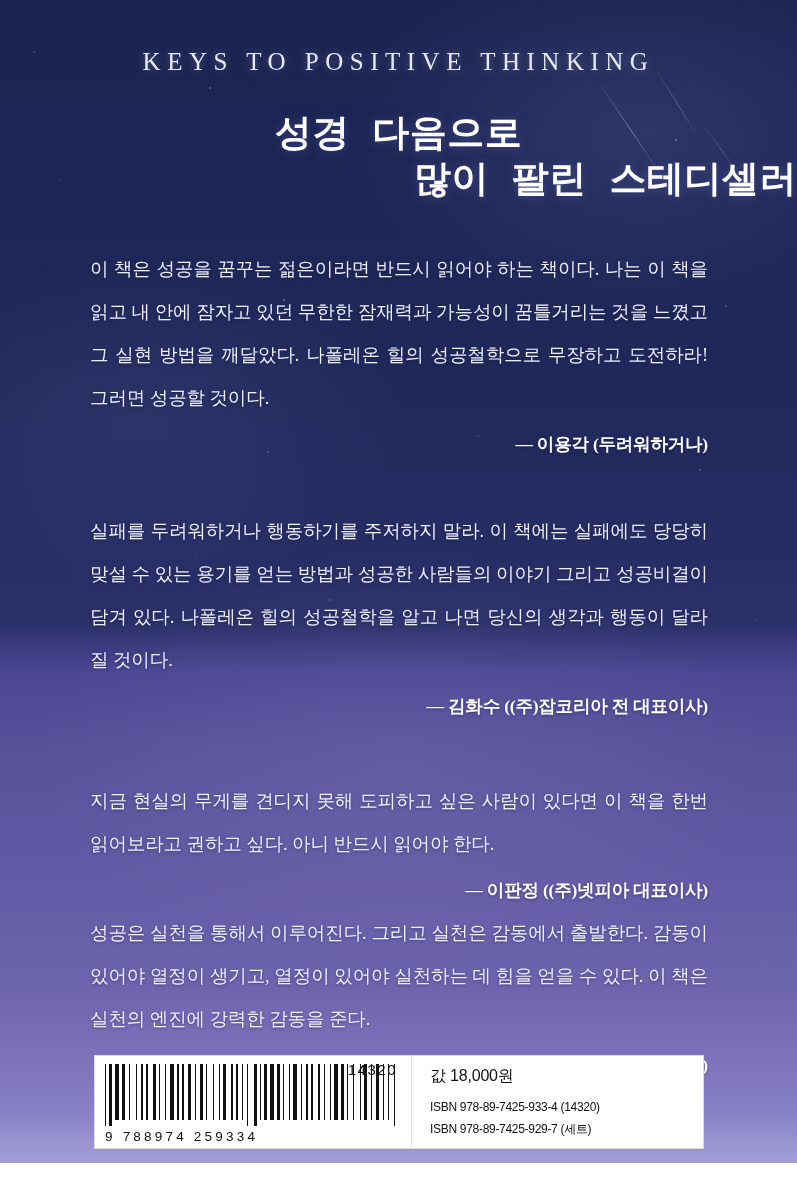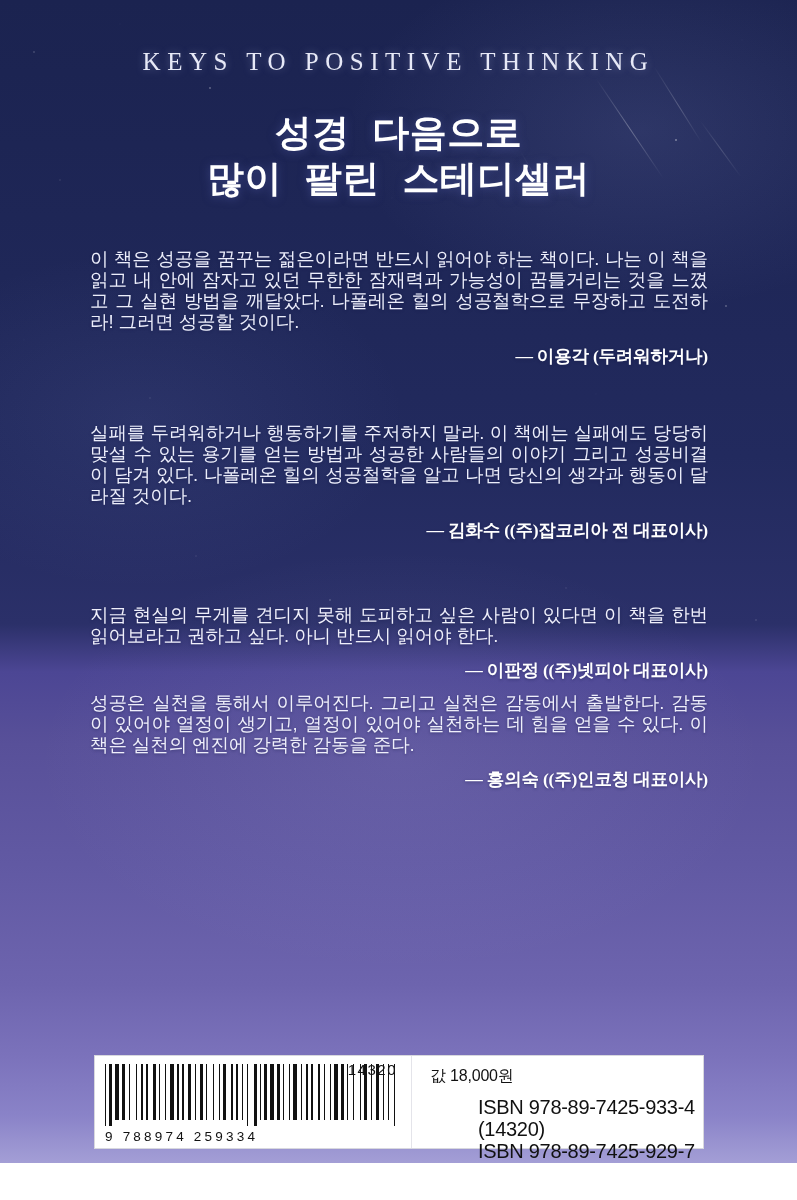--- a/index.html
+++ b/index.html
@@ -144,35 +144,35 @@
     width: 797px;
     text-align: center;
     color: #ffffff;
     font-family: Liberation Mono, monospace;
     font-weight: 700;
     font-size: 37px;
     line-height: 46px;
     letter-spacing: .5px;
     text-shadow: 0 1px 10px rgba(90,100,180,.5);
   }
-  .headline .l2 { display: block; }
+  .headline .l2 { display: block; text-align: right; }
 
   .quotes {
     position: absolute;
     left: 90px;
     top: 248px;
     width: 618px;
   }
   .quote { margin-bottom: 54px; }
   .quote p {
     margin: 0;
     color: #eceefb;
-    font-family: Liberation Sans, sans-serif;
+    font-family: Liberation Serif, serif;
     font-size: 18.5px;
-    line-height: 21px;
+    line-height: 43px;
     letter-spacing: -0.1px;
     text-align: justify;
     text-shadow: 0 1px 3px rgba(20,25,70,.45);
   }
   .quote .attrib {
     margin-top: 12px;
     text-align: right;
     color: #ffffff;
     font-family: "Liberation Serif", serif;
     font-weight: 700;
@@ -244,24 +244,23 @@
     font-family: "Liberation Sans", sans-serif;
     color: #111;
   }
   .price {
     font-size: 16px;
     font-weight: 400;
     margin-bottom: 9px;
     letter-spacing: -0.2px;
   }
   .isbn {
-    font-size: 20px;
+    font-size: 12px;
     line-height: 22px;
     letter-spacing: -0.3px;
-    margin-left: 48px;
   }
 </style>
 </head>
 <body>
 
 <div class="page">
   <div class="cover">
     <div class="nebula"></div>
     <div class="stars"></div>
     <div class="stars2"></div>

